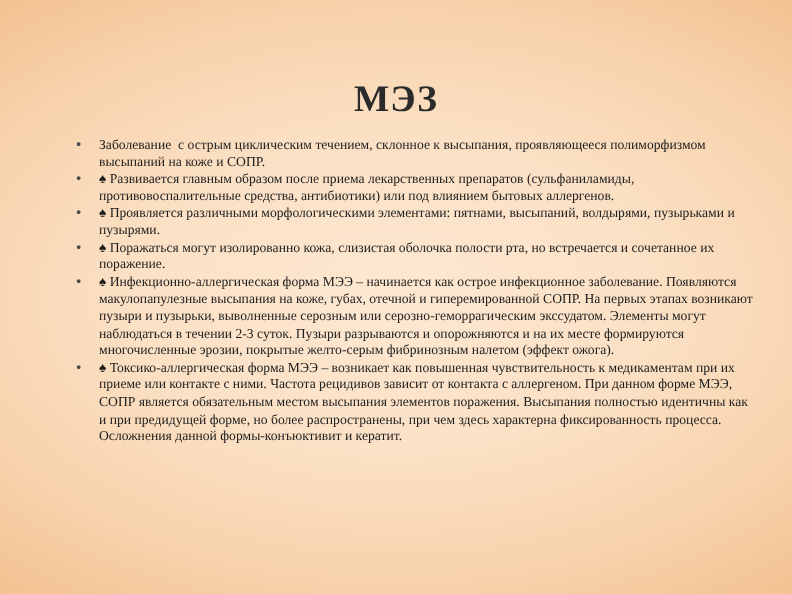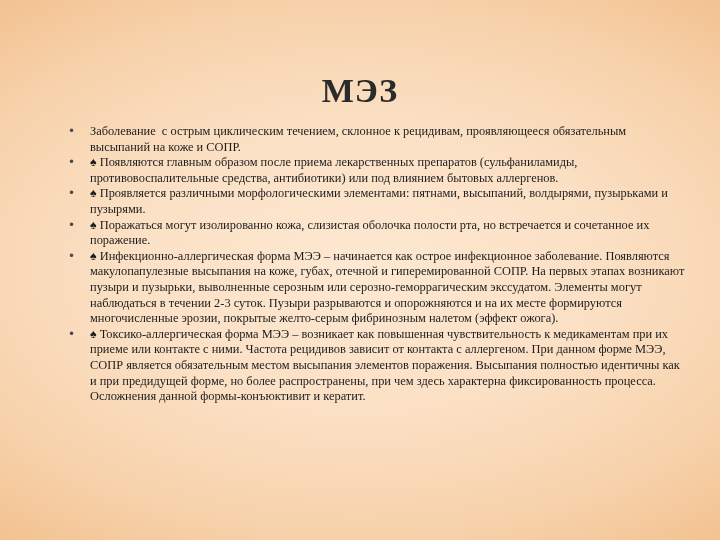--- a/index.html
+++ b/index.html
@@ -80,25 +80,25 @@
 <body>
 
 <div class="slide">
 
   <div class="title">МЭЗ</div>
 
   <div class="body">
     <ul class="bullets">
       <li>
         <span class="marker glyph">•</span>
-        <span class="txt">Заболевание  с острым циклическим течением, склонное к рецидивам, проявляющееся обязательным высыпаний на коже и СОПР.</span>
+        <span class="txt">Заболевание  с острым циклическим течением, склонное к высыпания, проявляющееся полиморфизмом высыпаний на коже и СОПР.</span>
       </li>
       <li>
         <span class="marker glyph">•</span>
-        <span class="txt">♠ Появляются главным образом после приема лекарственных препаратов (сульфаниламиды, противовоспалительные средства, антибиотики) или под влиянием бытовых аллергенов.</span>
+        <span class="txt">♠ Развивается главным образом после приема лекарственных препаратов (сульфаниламиды, противовоспалительные средства, антибиотики) или под влиянием бытовых аллергенов.</span>
       </li>
       <li>
         <span class="marker glyph">•</span>
         <span class="txt">♠ Проявляется различными морфологическими элементами: пятнами, высыпаний, волдырями, пузырьками и пузырями.</span>
       </li>
       <li>
         <span class="marker glyph">•</span>
         <span class="txt">♠ Поражаться могут изолированно кожа, слизистая оболочка полости рта, но встречается и сочетанное их поражение.</span>
       </li>
       <li>

